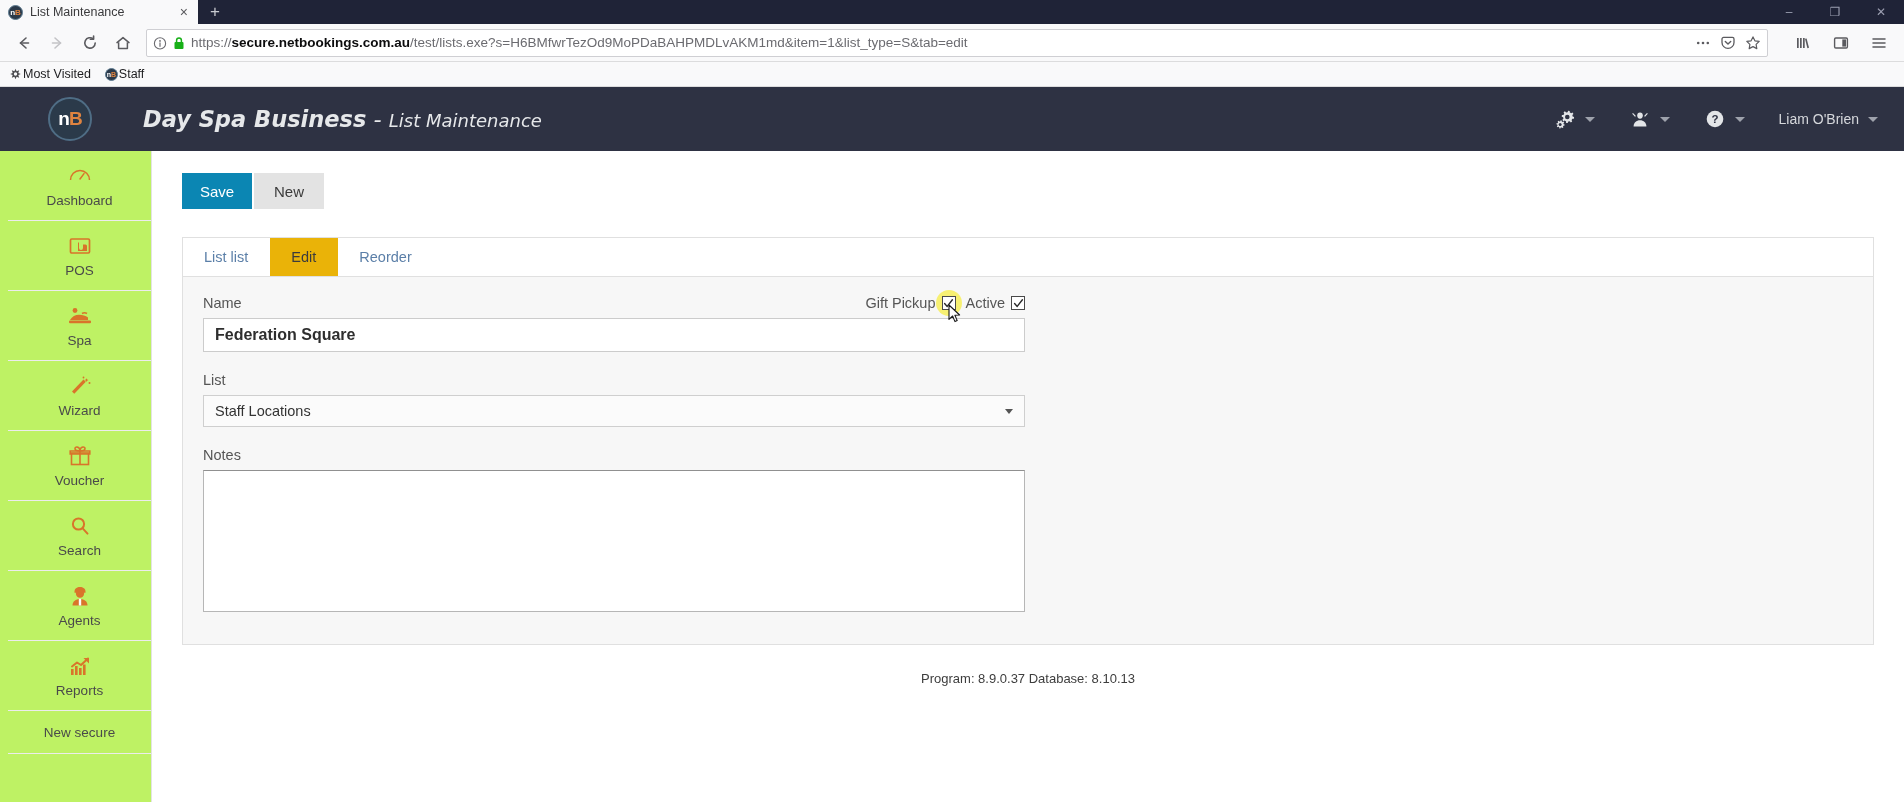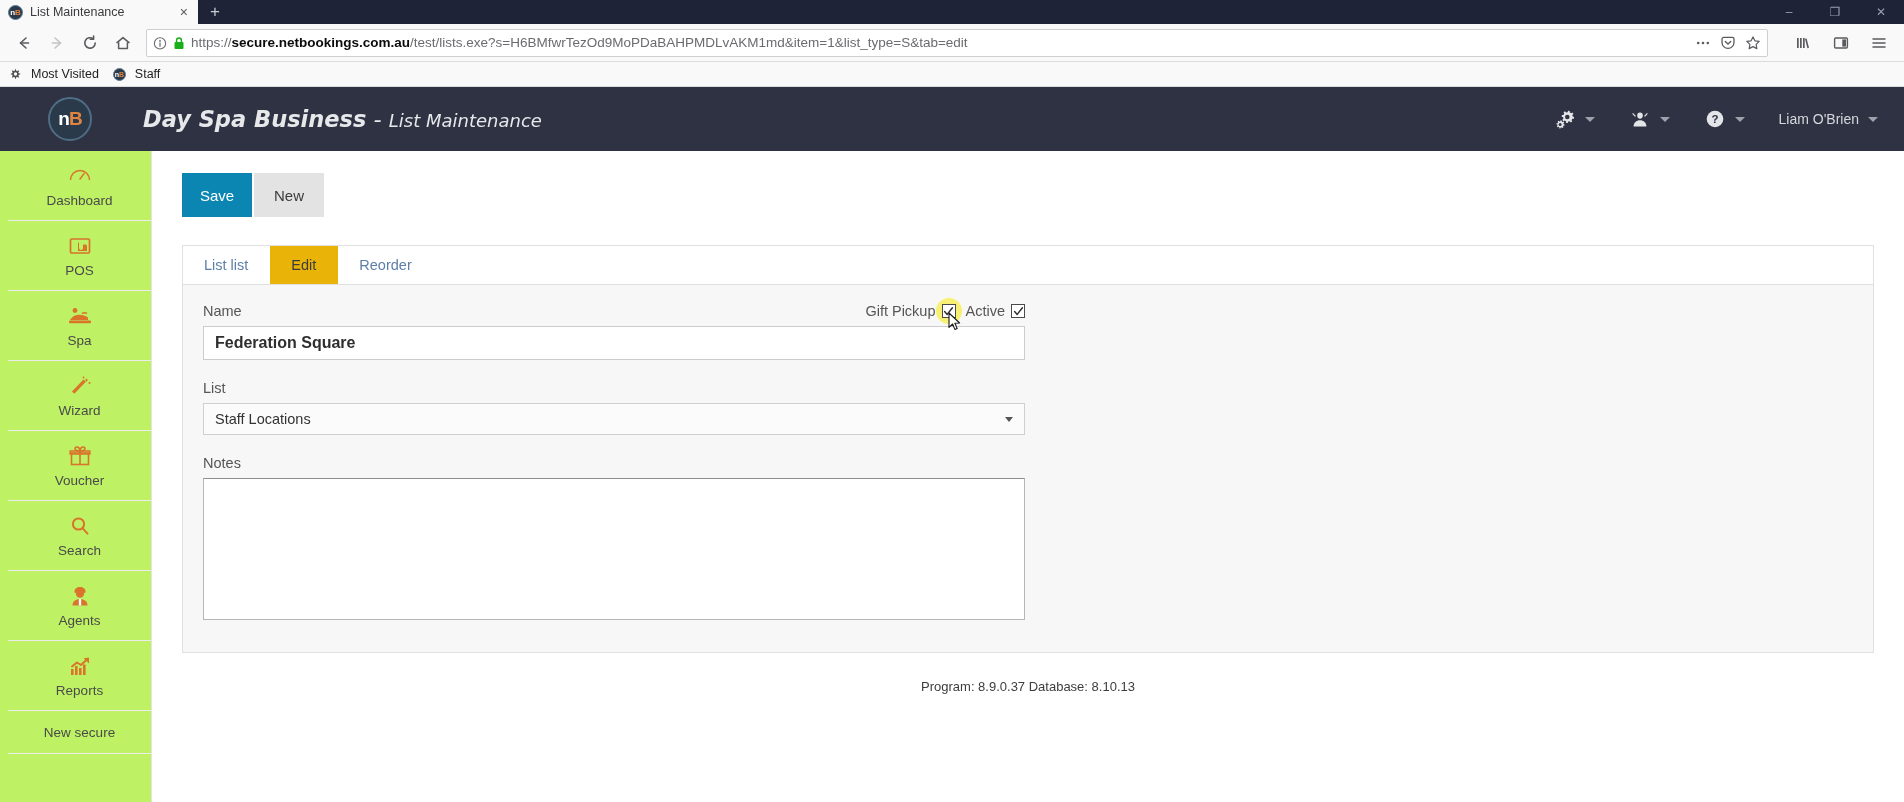--- a/index.html
+++ b/index.html
@@ -73,21 +73,21 @@
   .url .host { color: #0c0c0d; font-weight: 600; }
   .url-actions { display: flex; align-items: center; gap: 9px; padding-left: 8px; }
   .url-actions span { color: #5b5b5f; display: flex; align-items: center; }
   .toolbar-right { display: flex; align-items: center; gap: 4px; padding-left: 10px; }
   .toolbar-right .navbtn { width: 34px; }
 
   .bookmarks {
     height: 25px; background: #f9f9fa; border-bottom: 1px solid #dcdcdd;
     display: flex; align-items: center; padding: 0 8px; gap: 14px; flex: 0 0 25px;
   }
-  .bm { display: flex; align-items: center; gap: 9px; font-size: 12.5px; color: #1d1d1f; }
+  .bm { display: flex; align-items: center; gap: 1px; font-size: 12.5px; color: #1d1d1f; }
   .bm-ico { width: 14px; height: 14px; display: flex; align-items: center; justify-content: center; }
   .bm-favicon {
     width: 13px; height: 13px; border-radius: 50%; background: #2b3a4a;
     display: flex; align-items: center; justify-content: center;
     font-size: 7px; font-weight: bold; color: #fff; border: 1px solid #5f7c91;
   }
   .bm-favicon .b { color: #e08440; }
 
   
   .page { flex: 1; display: flex; flex-direction: column; background: #ffffff; overflow: hidden; }
@@ -127,21 +127,21 @@
     align-items: center; justify-content: center; gap: 5px; color: #4a4a4a; font-size: 13.5px;
   }
   .side-item.plain { height: 43px; }
   .side-ico { color: #d9742a; display: flex; align-items: center; justify-content: center; height: 24px; }
 
   .content { flex: 1; background: #ffffff; display: flex; flex-direction: column; min-width: 0; }
   .content-inner { padding: 22px 30px 0 30px; }
 
   .btnrow { display: flex; gap: 2px; margin-bottom: 28px; }
   .btn {
-    min-width: 70px; height: 44px; display: flex; align-items: center; justify-content: center;
+    min-width: 70px; height: 36px; display: flex; align-items: center; justify-content: center;
     font-size: 15px; padding: 0 17px; border: none;
   }
   .btn.primary { background: #0b86b3; color: #ffffff; }
   .btn.secondary { background: #e3e3e3; color: #3b3b3b; }
 
   .panel { border: 1px solid #e0e0e0; background: #f7f7f7; }
   .tabbar { display: flex; background: #ffffff; border-bottom: 1px solid #e0e0e0; }
   .tabitem {
     padding: 11px 21px; font-size: 14.5px; color: #5b7fa8; background: #ffffff;
     border-right: 1px solid transparent;

